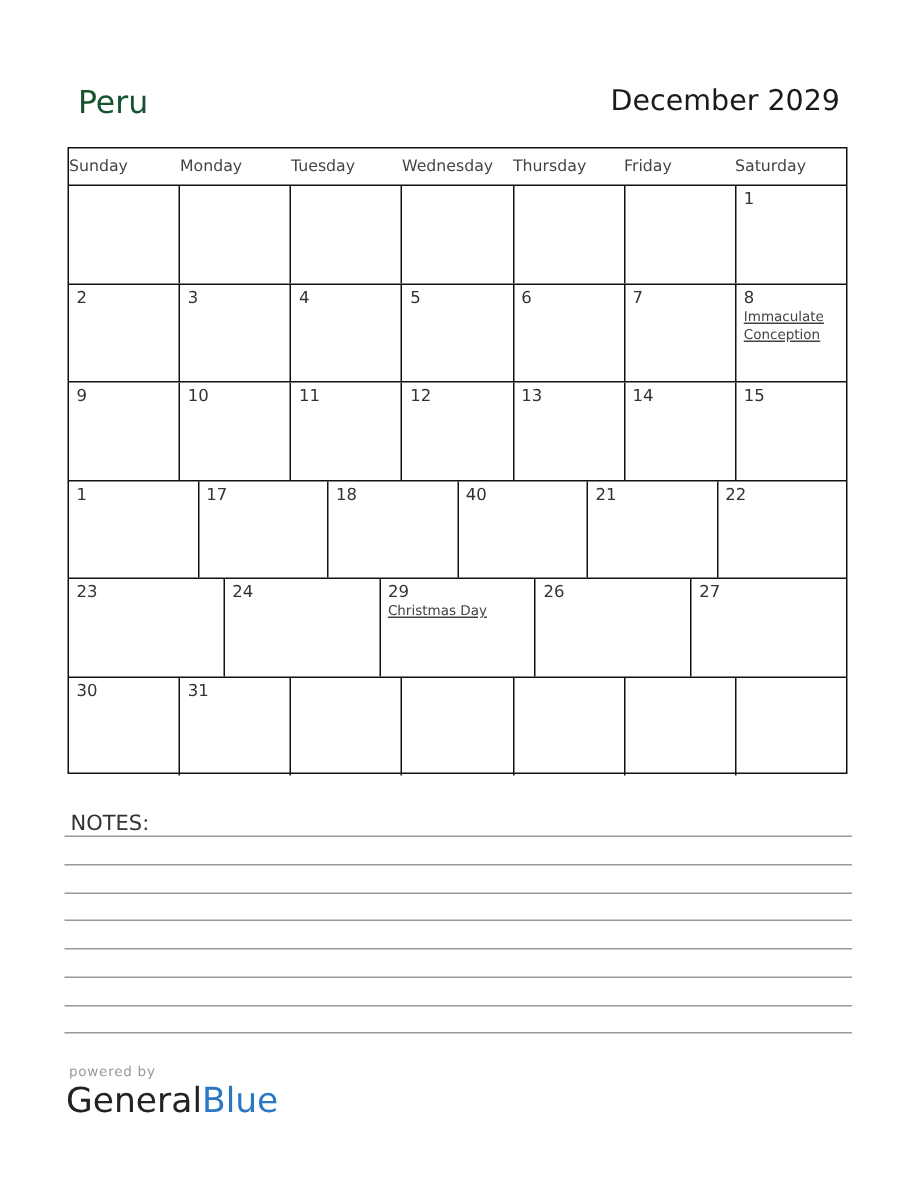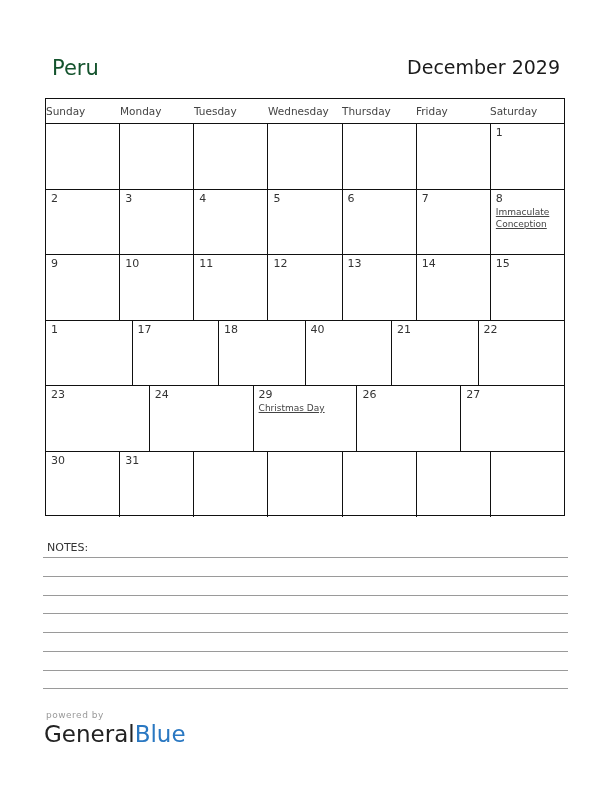--- a/index.html
+++ b/index.html
@@ -10,21 +10,21 @@
     .cal { position: absolute; left: 45px; top: 98px; width: 520px; height: 418px;
            border: 1.5px solid #111; box-sizing: border-box; }
     .hdr { display: flex; height: 25px; border-bottom: 1.5px solid #111; box-sizing: border-box; }
     .hdr div { flex: 1; text-align: left; font-size: 10.5px; line-height: 24px; color: #444; }
     .row { display: flex; height: 65.5px; border-bottom: 1.5px solid #111; box-sizing: border-box; }
     .row:last-child { border-bottom: none; }
     .cell { flex: 1; border-right: 1.5px solid #111; box-sizing: border-box; padding: 2px 5px; position: relative; }
     .cell:last-child { border-right: none; }
     .num { font-size: 11px; color: #333; display: block; line-height: 14px; }
     .hol { font-size: 9px; color: #444; line-height: 12px; display: block; text-decoration: underline; }
-    .notes-label { position: absolute; left: 47px; top: 541px; font-size: 11px; color: #333; }
+    .notes-label { position: absolute; left: 47px; top: 541px; font-size: 14px; color: #333; }
     .nline { position: absolute; left: 43px; width: 525px; height: 1px; background: #9a9a9a; }
     .powered { position: absolute; left: 46px; top: 710px; font-size: 9px; color: #999; letter-spacing: 0.5px; }
     .brand { position: absolute; left: 44px; top: 721px; font-size: 23px; }
     .brand .g { color: #222; }
     .brand .b { color: #2a78c2; }
   </style>
 </head>
 <body>
 
 <div class="country">Peru</div>

